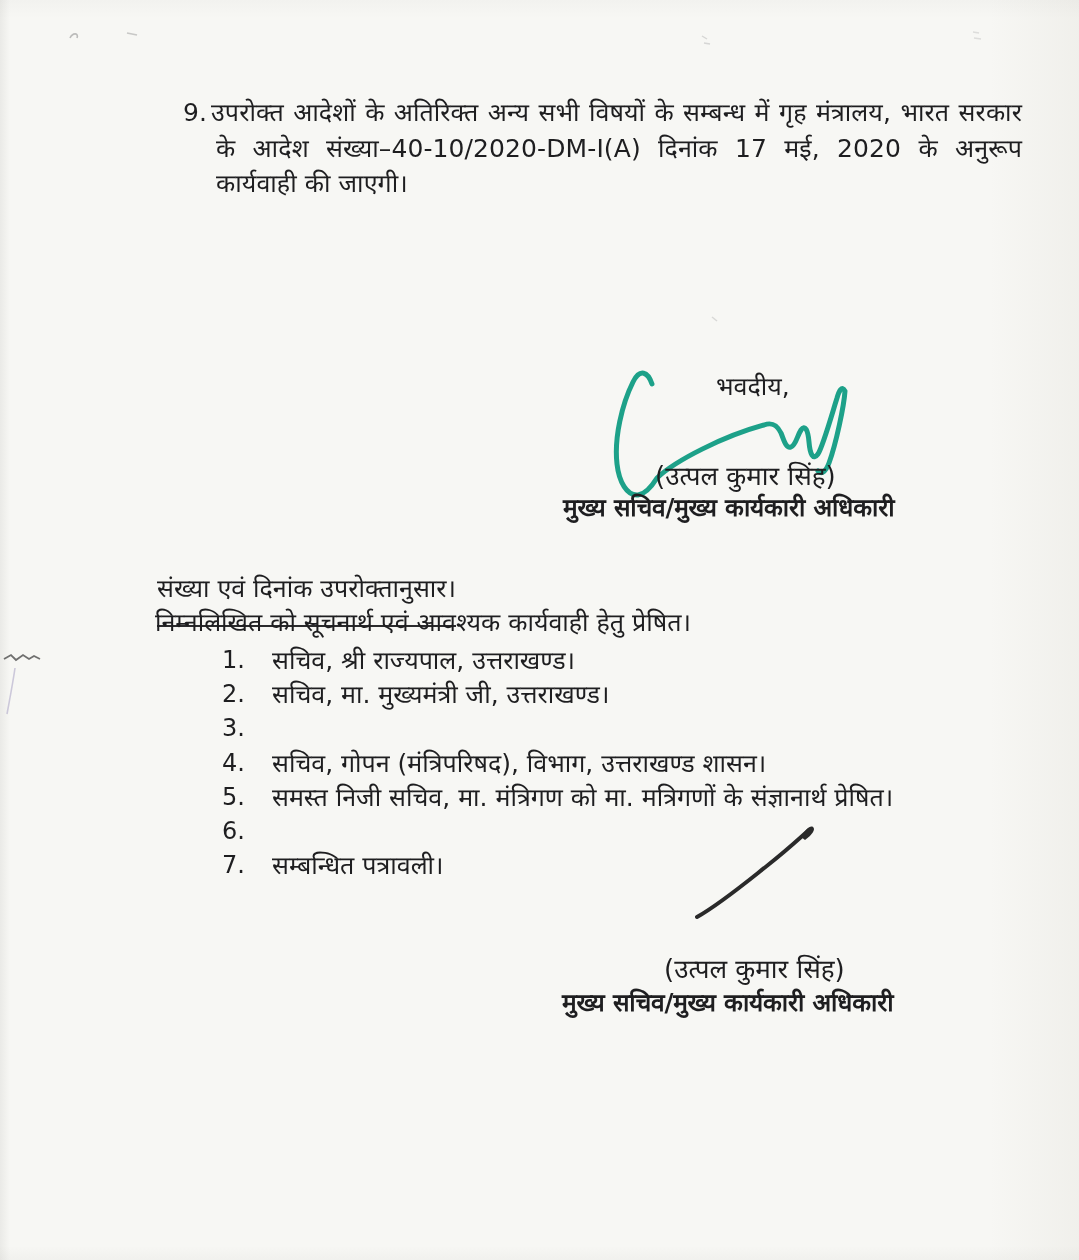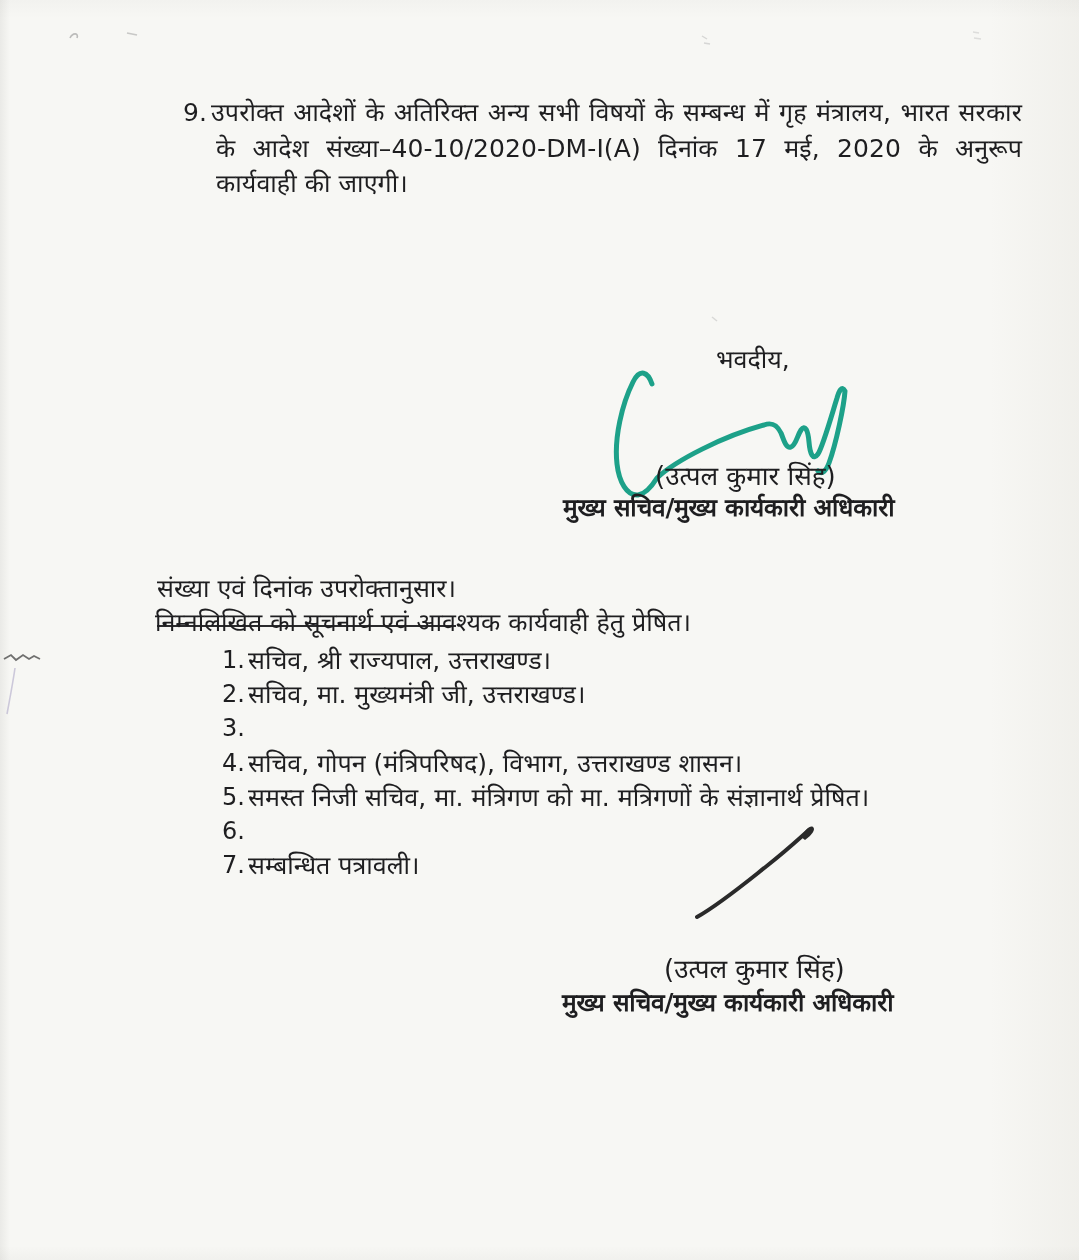--- a/index.html
+++ b/index.html
@@ -26,33 +26,33 @@
     position: absolute;
     font-size: 25px;
     line-height: 35.5px;
     text-align: justify;
     color: #1e1e20;
     letter-spacing: 0.1px;
   }
   .para15 { left: 183px; top: 95px;  width: 806px; padding-left: 33px; text-indent: -33px; box-sizing: content-box; }
   .para2  { left: 143px; top: 211px; width: 847px; text-indent: 70px; }
   .pnum { padding-right: 4px; }
-  .salutation { left: 716px; top: 341px; }
+  .salutation { left: 716px; top: 368px; }
   .sig-name-1  { left: 655px; top: 457px; font-size: 26px; }
   .sig-title-1 { left: 563px; top: 490px; font-size: 24.5px; font-weight: bold; letter-spacing: -0.2px; }
   .ref-heading {
     left: 157px; top: 570px;
     border-bottom: 2px solid #2b2b2d;
     padding-bottom: 21px;
   }
   .dist-intro { left: 155px; top: 604px; }
   .recipients { position: absolute; left: 222px; top: 644px; }
   .recipient-row { display: flex; height: 34.2px; align-items: flex-start; }
   .rnum { width: 26px; flex: 0 0 26px; font-size: 24px; line-height: 33px; }
-  .rtext { font-size: 25px; line-height: 33px; white-space: nowrap; }
+  .rtext { font-size: 25px; line-height: 33px; white-space: nowrap; margin-left: 24px; }
   .sig-name-2  { left: 664px; top: 950px; font-size: 26px; }
   .sig-title-2 { left: 562px; top: 985px; font-size: 24.5px; font-weight: bold; letter-spacing: -0.2px; }
   .sig-svg { position: absolute; pointer-events: none; }
   .teal-sig  { left: 596px; top: 366px; }
   .black-sig { left: 692px; top: 820px; }
   .artifacts { position: absolute; left: 0; top: 0; pointer-events: none; }
 </style>
 </head>
 <body>
 

